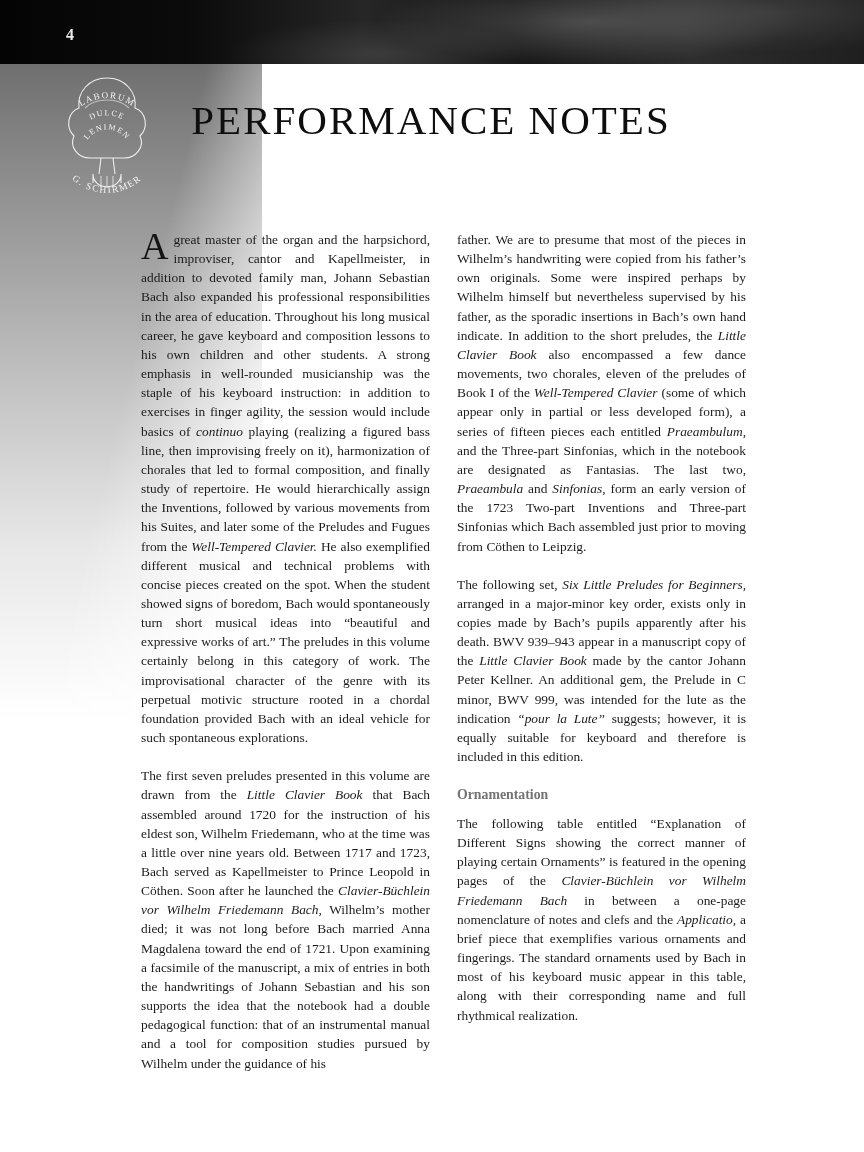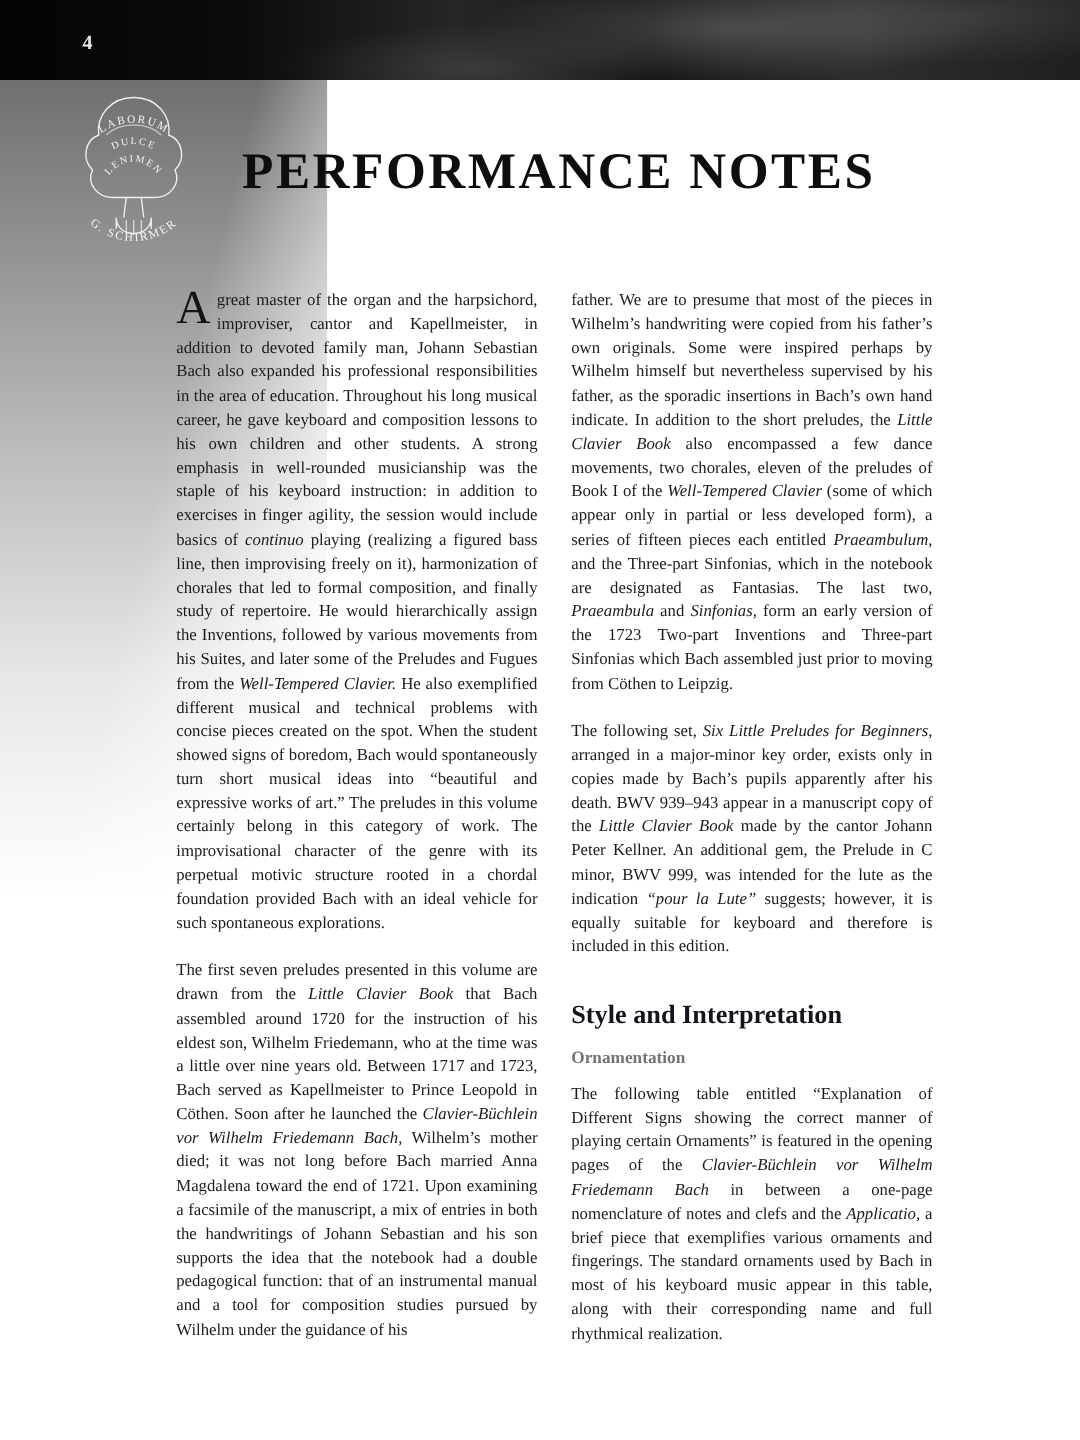--- a/index.html
+++ b/index.html
@@ -38,24 +38,24 @@
   
   .logo {
     position: absolute; left: 46px; top: 64px;
     width: 122px; height: 152px;
   }
 
   
   .title {
     position: absolute; left: 150px; top: 96px;
     width: 562px;
-    margin: 16px;
+    margin: 0;
     text-align: center;
     font-size: 41px;
-    font-weight: bold;
+    font-weight: normal;
     letter-spacing: 2px;
     color: #0e0e0e;
   }
 
   
   .columns {
     position: absolute; left: 141px; top: 230px;
     width: 606px;
     display: flex;
     gap: 27px;
@@ -129,17 +129,16 @@
 <div class="columns">
   <div class="col">
     <p>
       <span class="dropcap">A</span><span><span>great master of the organ and the harpsichord, improviser, cantor and Kapellmeister, in addition to devoted family man, Johann Sebastian Bach also expanded his professional responsibilities in the area of education. Throughout his long musical career, he gave keyboard and composition lessons to his own children and other students. A strong emphasis in well-rounded musicianship was the staple of his keyboard instruction: in addition to exercises in finger agility, the session would include basics of </span><i>continuo</i><span> playing (realizing a figured bass line, then improvising freely on it), harmonization of chorales that led to formal composition, and finally study of repertoire. He would hierarchically assign the Inventions, followed by various movements from his Suites, and later some of the Preludes and Fugues from the </span><i>Well-Tempered Clavier.</i><span> He also exemplified different musical and technical problems with concise pieces created on the spot. When the student showed signs of boredom, Bach would spontaneously turn short musical ideas into “beautiful and expressive works of art.” The preludes in this volume certainly belong in this category of work. The improvisational character of the genre with its perpetual motivic structure rooted in a chordal foundation provided Bach with an ideal vehicle for such spontaneous explorations.</span></span>
     </p>
     <p><span>The first seven preludes presented in this volume are drawn from the </span><i>Little Clavier Book</i><span> that Bach assembled around 1720 for the instruction of his eldest son, Wilhelm Friedemann, who at the time was a little over nine years old. Between 1717 and 1723, Bach served as Kapellmeister to Prince Leopold in Cöthen. Soon after he launched the </span><i>Clavier-Büchlein vor Wilhelm Friedemann Bach,</i><span> Wilhelm’s mother died; it was not long before Bach married Anna Magdalena toward the end of 1721. Upon examining a facsimile of the manuscript, a mix of entries in both the handwritings of Johann Sebastian and his son supports the idea that the notebook had a double pedagogical function: that of an instrumental manual and a tool for composition studies pursued by Wilhelm under the guidance of his</span></p>
   </div>
   <div class="col">
     <p><span>father. We are to presume that most of the pieces in Wilhelm’s handwriting were copied from his father’s own originals. Some were inspired perhaps by Wilhelm himself but nevertheless supervised by his father, as the sporadic insertions in Bach’s own hand indicate. In addition to the short preludes, the </span><i>Little Clavier Book</i><span> also encompassed a few dance movements, two chorales, eleven of the preludes of Book I of the </span><i>Well-Tempered Clavier</i><span> (some of which appear only in partial or less developed form), a series of fifteen pieces each entitled </span><i>Praeambulum</i><span>, and the Three-part Sinfonias, which in the notebook are designated as Fantasias. The last two, </span><i>Praeambula</i><span> and </span><i>Sinfonias,</i><span> form an early version of the 1723 Two-part Inventions and Three-part Sinfonias which Bach assembled just prior to moving from Cöthen to Leipzig.</span></p>
     <p><span>The following set, </span><i>Six Little Preludes for Beginners,</i><span> arranged in a major-minor key order, exists only in copies made by Bach’s pupils apparently after his death. BWV 939–943 appear in a manuscript copy of the </span><i>Little Clavier Book</i><span> made by the cantor Johann Peter Kellner. An additional gem, the Prelude in C minor, BWV 999, was intended for the lute as the indication </span><i>“pour la Lute”</i><span> suggests; however, it is equally suitable for keyboard and therefore is included in this edition.</span></p>
-    <h2 class="section-heading">Style and Interpretation</h2>
     <h3 class="sub-heading">Ornamentation</h3>
     <p><span>The following table entitled “Explanation of Different Signs showing the correct manner of playing certain Ornaments” is featured in the opening pages of the </span><i>Clavier-Büchlein vor Wilhelm Friedemann Bach</i><span> in between a one-page nomenclature of notes and clefs and the </span><i>Applicatio,</i><span> a brief piece that exemplifies various ornaments and fingerings. The standard ornaments used by Bach in most of his keyboard music appear in this table, along with their corresponding name and full rhythmical realization.</span></p>
   </div>
 </div>
 
 </body></html>

